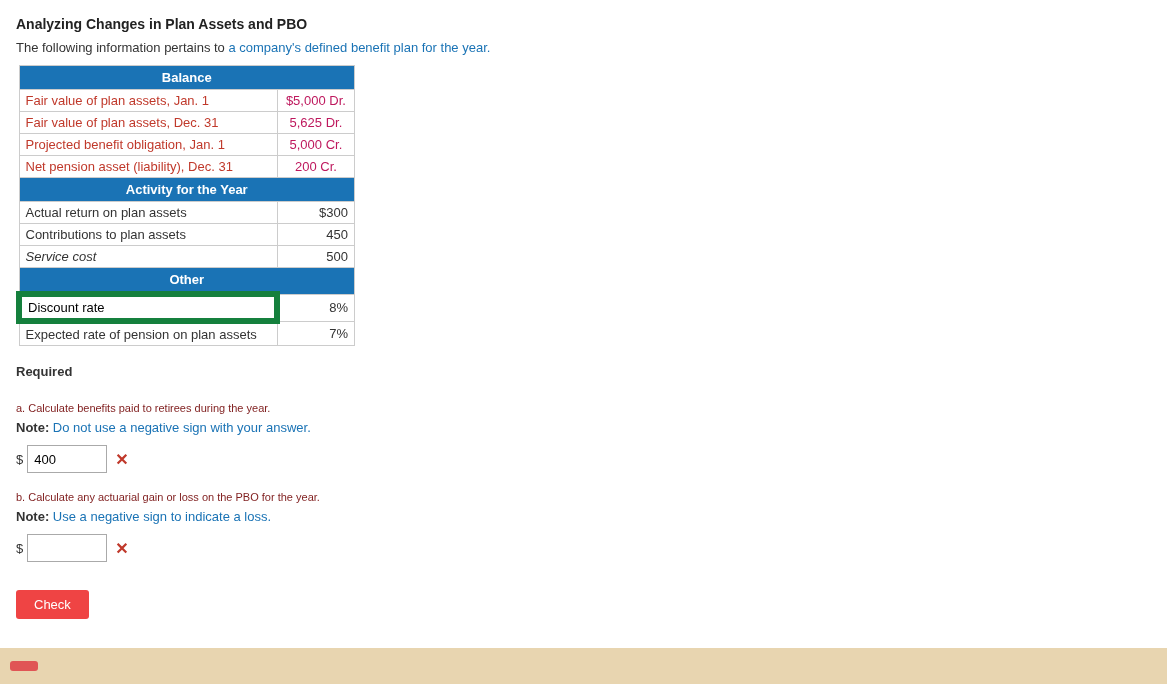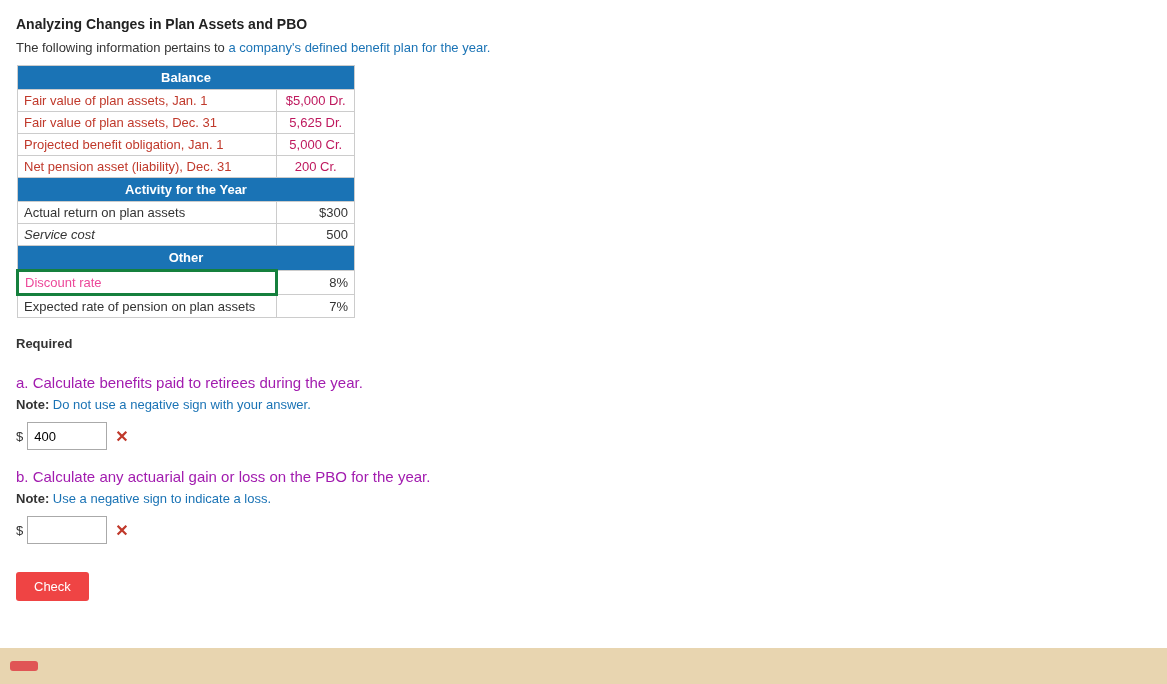--- a/index.html
+++ b/index.html
@@ -50,22 +50,22 @@
     }
     table.data-table tr.other-row td {
       color: #333;
     }
     .required-label {
       font-weight: bold;
       font-size: 13px;
       margin-bottom: 8px;
     }
     .question-text {
-      color: #a21caf;
-      font-size: 15px;
+      color: #7f1d1d;
+      font-size: 11px;
       margin-bottom: 6px;
     }
     .note-text {
       font-size: 13px;
       margin-bottom: 10px;
     }
     .note-text span.note-bold {
       font-weight: bold;
     }
     .note-text span.note-colored {
@@ -158,28 +158,32 @@
       <td class="value-cell">200 Cr.</td>
     </tr>
     <tr>
       <td colspan="2" style="background-color:#1a73b5;color:#fff;text-align:center;font-weight:bold;padding:4px 6px;border:1px solid #ccc;">Activity for the Year</td>
     </tr>
     <tr class="activity-row">
       <td style="color:#333;border:1px solid #ccc;padding:3px 6px;">Actual return on plan assets</td>
       <td style="color:#333;border:1px solid #ccc;padding:3px 6px;text-align:right;">$300</td>
     </tr>
     <tr class="activity-row">
+      <td style="color:#333;border:1px solid #ccc;padding:3px 6px;">Contributions to plan assets</td>
+      <td style="color:#333;border:1px solid #ccc;padding:3px 6px;text-align:right;">450</td>
+    </tr>
+    <tr class="activity-row">
       <td style="color:#333;border:1px solid #ccc;padding:3px 6px;font-style:italic;">Service cost</td>
       <td style="color:#333;border:1px solid #ccc;padding:3px 6px;text-align:right;">500</td>
     </tr>
     <tr>
       <td colspan="2" style="background-color:#1a73b5;color:#fff;text-align:center;font-weight:bold;padding:4px 6px;border:1px solid #ccc;">Other</td>
     </tr>
     <tr class="other-row">
-      <td style="color:#ec4899;border:3px solid #15803d;padding:3px 6px;">Discount rate</td>
+      <td style="color:#000000;border:6px solid #15803d;padding:3px 6px;">Discount rate</td>
       <td style="color:#333;border:1px solid #ccc;padding:3px 6px;text-align:right;">8%</td>
     </tr>
     <tr class="other-row">
       <td style="color:#333;border:1px solid #ccc;padding:3px 6px;">Expected rate of pension on plan assets</td>
       <td style="color:#333;border:1px solid #ccc;padding:3px 6px;text-align:right;">7%</td>
     </tr>
   </tbody>
 </table>
 
 <p class="required-label">Required</p>

